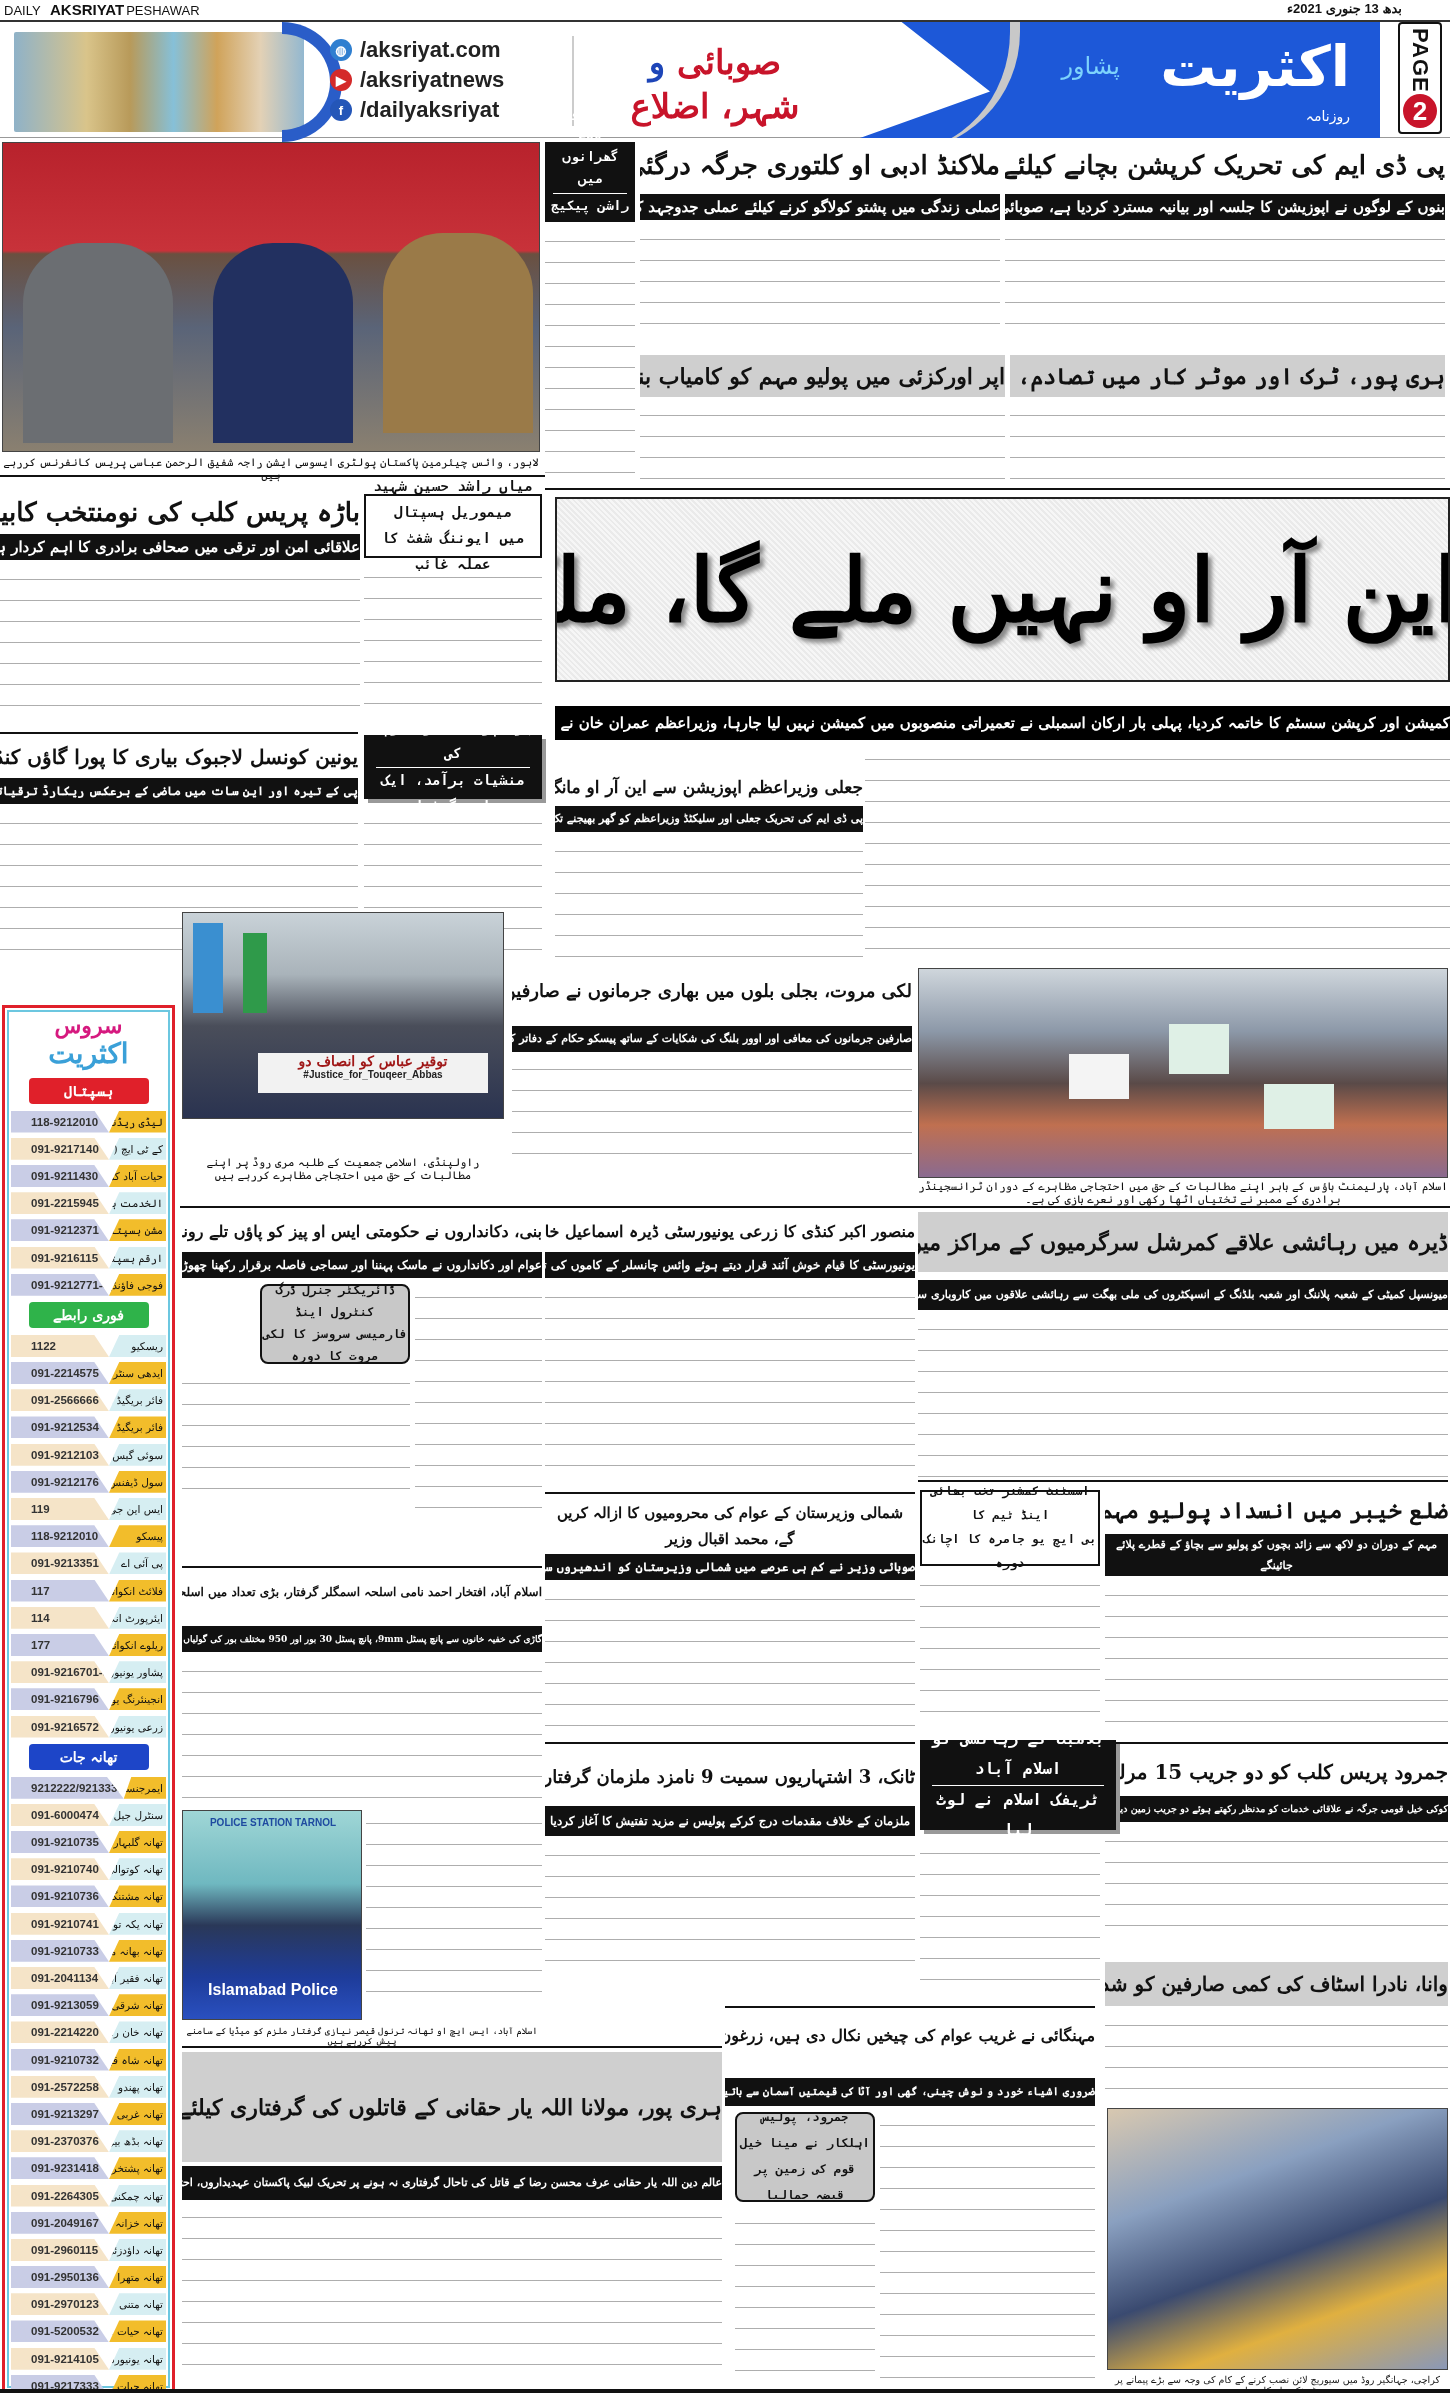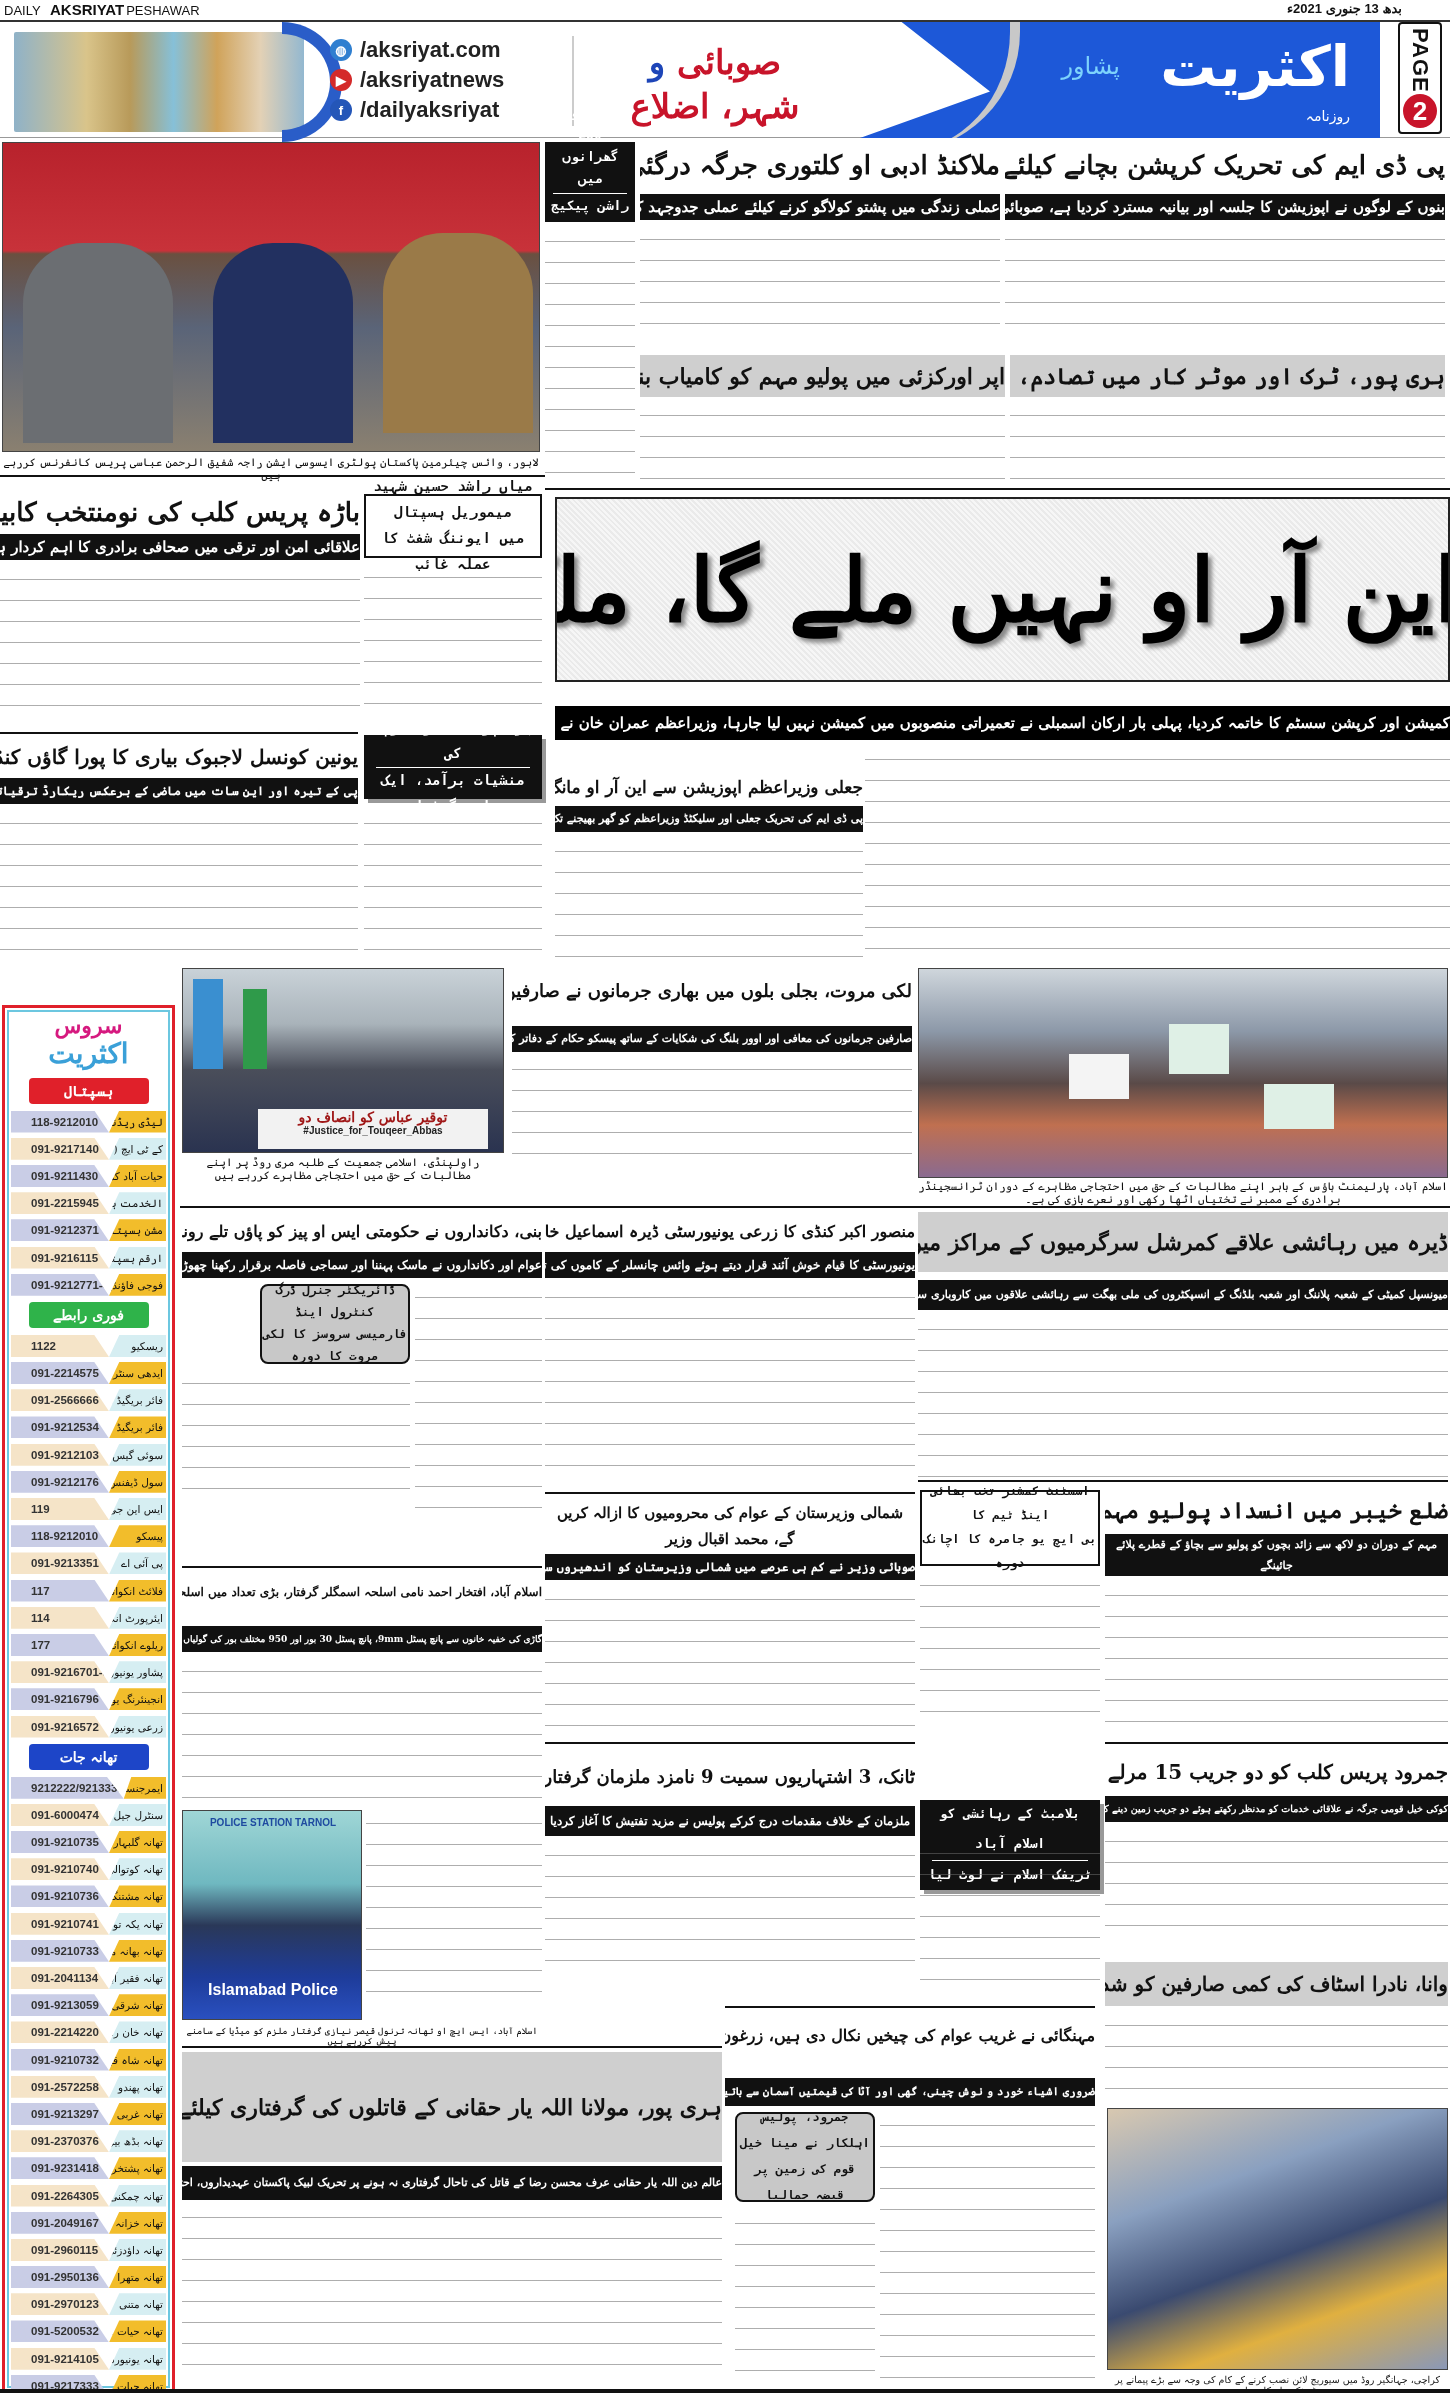--- a/index.html
+++ b/index.html
@@ -341,21 +341,21 @@
           <div class="dir-name">تھانہ یونیورسٹی ٹاؤن</div>
         </div>
         <div class="dir-row a">
           <div class="dir-num">091-9217333</div>
           <div class="dir-name">تھانہ حیات آباد</div>
         </div>
       </div>
   </div>
 </div>
 
-<div class="abs photo" style="left:182px;top:968px;width:322px;height:185px;background:linear-gradient(180deg,#c9d2d8 0%,#a9b3ba 30%,#4a4e5a 55%,#2a3350 100%)">
+<div class="abs photo" style="left:182px;top:912px;width:322px;height:207px;background:linear-gradient(180deg,#c9d2d8 0%,#a9b3ba 30%,#4a4e5a 55%,#2a3350 100%)">
   <div class="abs" style="left:10px;top:10px;width:30px;height:90px;background:#3a8fd0"></div>
   <div class="abs" style="left:60px;top:20px;width:24px;height:80px;background:#2f9a4a"></div>
   <div class="abs" style="left:75px;top:140px;width:230px;height:40px;background:#f2f2f2;color:#a01818;font-size:14px;font-weight:bold;text-align:center;direction:rtl;font-family:'DejaVu Serif',serif">
     <div>توقیر عباس کو انصاف دو</div>
     <div style="color:#222;font-size:10px;direction:ltr;font-family:'Liberation Sans',sans-serif">#Justice_for_Touqeer_Abbas</div>
   </div>
 </div>
 <div class="abs caption" style="left:182px;top:1156px;width:322px">راولپنڈی، اسلامی جمعیت کے طلبہ مری روڈ پر اپنے مطالبات کے حق میں احتجاجی مظاہرے کررہے ہیں</div>
 
 <div class="abs head" style="left:512px;top:976px;width:400px;font-size:18px;line-height:30px">لکی مروت، بجلی بلوں میں بھاری جرمانوں نے صارفین کے ہوش اڑادیئے</div>
@@ -406,21 +406,21 @@
 <div class="abs rule" style="left:182px;top:1566px;width:360px;height:2px"></div>
 <div class="abs head" style="left:182px;top:1572px;width:360px;font-size:12px;line-height:40px">اسلام آباد، افتخار احمد نامی اسلحہ اسمگلر گرفتار، بڑی تعداد میں اسلحہ و ایمونیشن برآمد</div>
 <div class="abs sub" style="left:182px;top:1626px;width:360px;font-size:9px">گاڑی کی خفیہ خانوں سے پانچ پسٹل 9mm، پانچ پسٹل 30 بور اور 950 مختلف بور کی گولیاں برآمد کرلی</div>
 <div class="abs textcols" style="left:182px;top:1658px;width:360px;height:140px"></div>
 
 <div class="abs rule" style="left:1105px;top:1742px;width:343px;height:2px"></div>
 <div class="abs head" style="left:1105px;top:1752px;width:343px;font-size:20px;line-height:40px">جمرود پریس کلب کو دو جریب 15 مرلے زمین دے دی گئی</div>
 <div class="abs sub" style="left:1105px;top:1796px;width:343px;font-size:9.5px">کوکی خیل قومی جرگہ نے علاقائی خدمات کو مدنظر رکھتے ہوئے دو جریب زمین دینے کا اعلان کیا</div>
 <div class="abs textcols" style="left:1105px;top:1828px;width:343px;height:110px"></div>
 
-<div class="abs boxhead dark" style="left:920px;top:1800px;width:180px;height:90px;font-size:13px;line-height:30px;box-shadow:4px 4px 0 #999">
+<div class="abs boxhead dark" style="left:920px;top:1740px;width:196px;height:90px;font-size:16px;line-height:30px;box-shadow:4px 4px 0 #999">
   <div>بلامبٹ کے رہائشی کو اسلام آباد</div>
   <div style="border-top:1px solid #fff;margin:0 10px"></div>
   <div>ٹریفک اسلام نے لوٹ لیا</div>
 </div>
 <div class="abs textcols" style="left:920px;top:1840px;width:180px;height:160px"></div>
 
 <div class="abs rule" style="left:545px;top:1742px;width:370px;height:2px"></div>
 <div class="abs head" style="left:545px;top:1752px;width:370px;font-size:18px;line-height:50px">ٹانک، 3 اشتہاریوں سمیت 9 نامزد ملزمان گرفتار، اسلحہ برآمد</div>
 <div class="abs sub" style="left:545px;top:1806px;width:370px;font-size:12px;height:30px;line-height:30px">ملزمان کے خلاف مقدمات درج کرکے پولیس نے مزید تفتیش کا آغاز کردیا</div>
 <div class="abs textcols" style="left:545px;top:1842px;width:370px;height:120px"></div>

